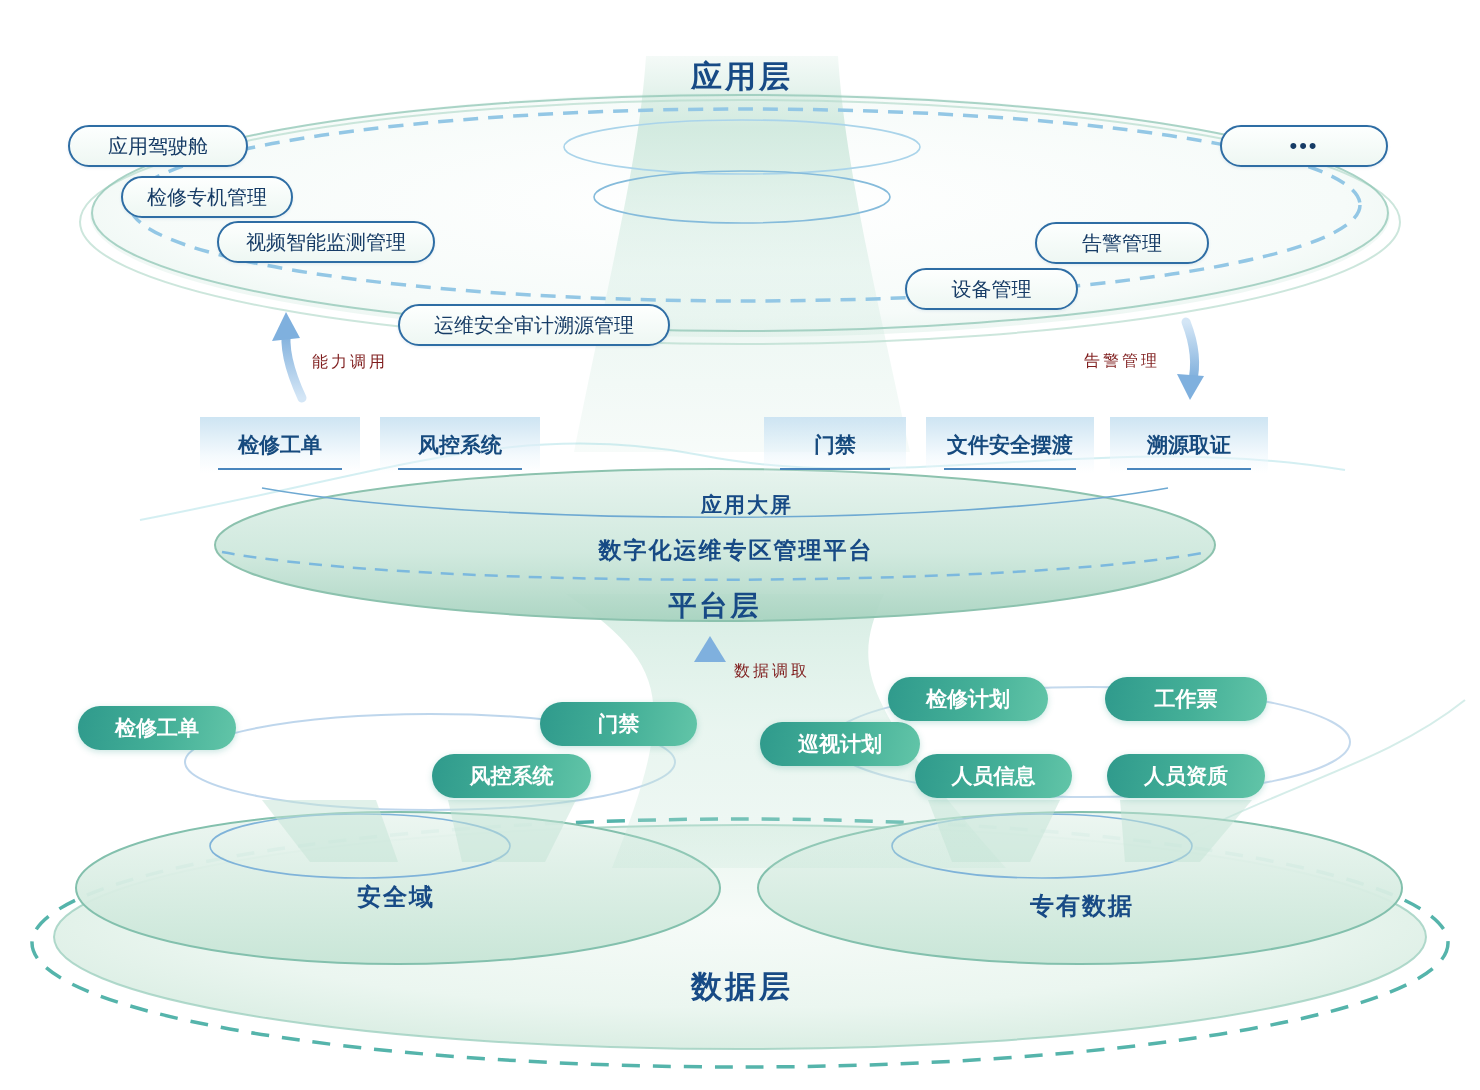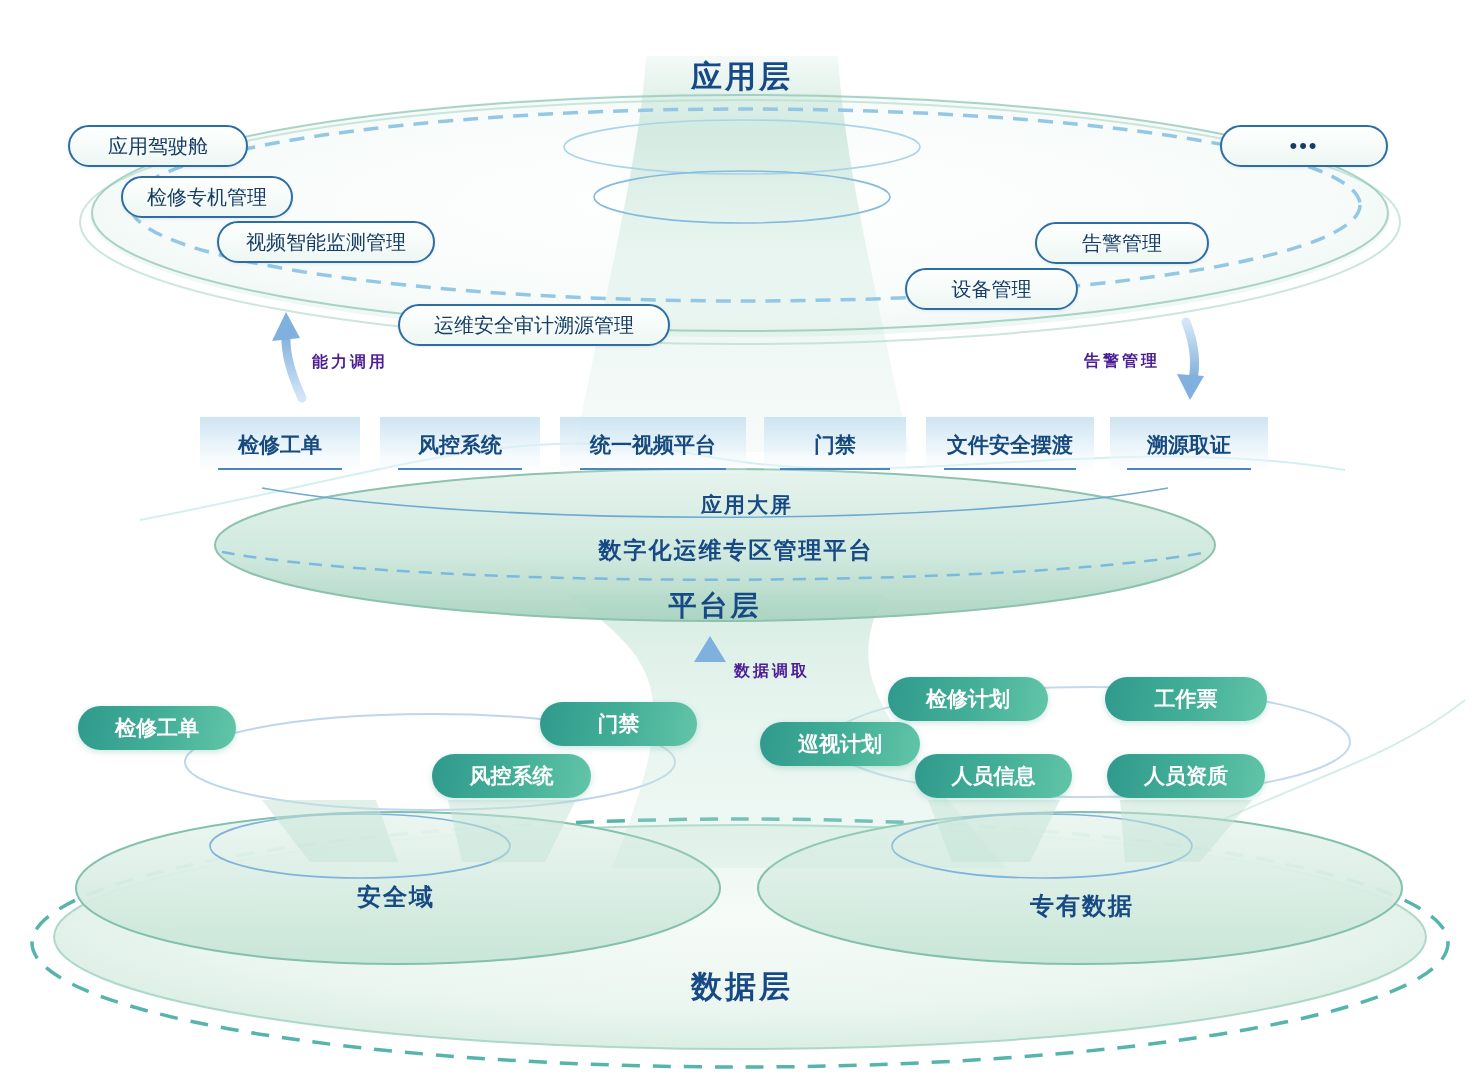--- a/index.html
+++ b/index.html
@@ -31,21 +31,21 @@
     color:#ffffff; font-weight:700; font-size:21px; white-space:nowrap;
     box-shadow:0 2px 6px rgba(47,154,140,0.25); }
 
   .tab { position:absolute; top:417px; height:56px; display:flex; align-items:center;
     justify-content:center; color:#164a7e; font-weight:700; font-size:21px;
     background:linear-gradient(180deg,rgba(203,227,242,0.95) 0%,rgba(236,246,252,0.55) 70%,rgba(255,255,255,0.1) 100%);
     white-space:nowrap; }
   .tab::after { content:""; position:absolute; left:11%; right:11%; bottom:3px; height:2px;
     background:#4a86bd; }
 
-  .flow-label { position:absolute; color:#4c1d95; font-size:16px; font-weight:700;
+  .flow-label { position:absolute; color:#7f1d1d; font-size:16px; font-weight:400;
     letter-spacing:3px; white-space:nowrap; }
 </style>
 </head>
 <body>
 
 <div class="canvas">
 
   <svg class="bg-svg" viewBox="0 0 1480 1090">
     <defs>
       <radialGradient id="gTop" cx="50%" cy="45%" r="75%">
@@ -148,21 +148,20 @@
   <div class="pill-white" style="left:905px; top:268px; width:173px;">设备管理</div>
   <div class="pill-white" style="left:1035px;top:222px; width:174px;">告警管理</div>
   <div class="pill-white pill-dots" style="left:1220px;top:125px; width:168px;">•••</div>
 
   <div class="flow-label" style="left:312px; top:352px;">能力调用</div>
   <div class="flow-label" style="left:1084px;top:351px;">告警管理</div>
   <div class="flow-label" style="left:734px; top:661px;">数据调取</div>
 
   <div class="tab" style="left:200px;  width:160px;">检修工单</div>
   <div class="tab" style="left:380px;  width:160px;">风控系统</div>
-  <div class="tab" style="left:560px;  width:186px;">统一视频平台</div>
   <div class="tab" style="left:764px;  width:142px;">门禁</div>
   <div class="tab" style="left:926px;  width:168px;">文件安全摆渡</div>
   <div class="tab" style="left:1110px; width:158px;">溯源取证</div>
 
   <div class="pill-green" style="left:78px;  top:706px; width:158px;">检修工单</div>
   <div class="pill-green" style="left:432px; top:754px; width:159px;">风控系统</div>
   <div class="pill-green" style="left:540px; top:702px; width:157px;">门禁</div>
 
   <div class="pill-green" style="left:760px; top:722px; width:160px;">巡视计划</div>
   <div class="pill-green" style="left:888px; top:677px; width:160px;text-align:center;">检修计划</div>

